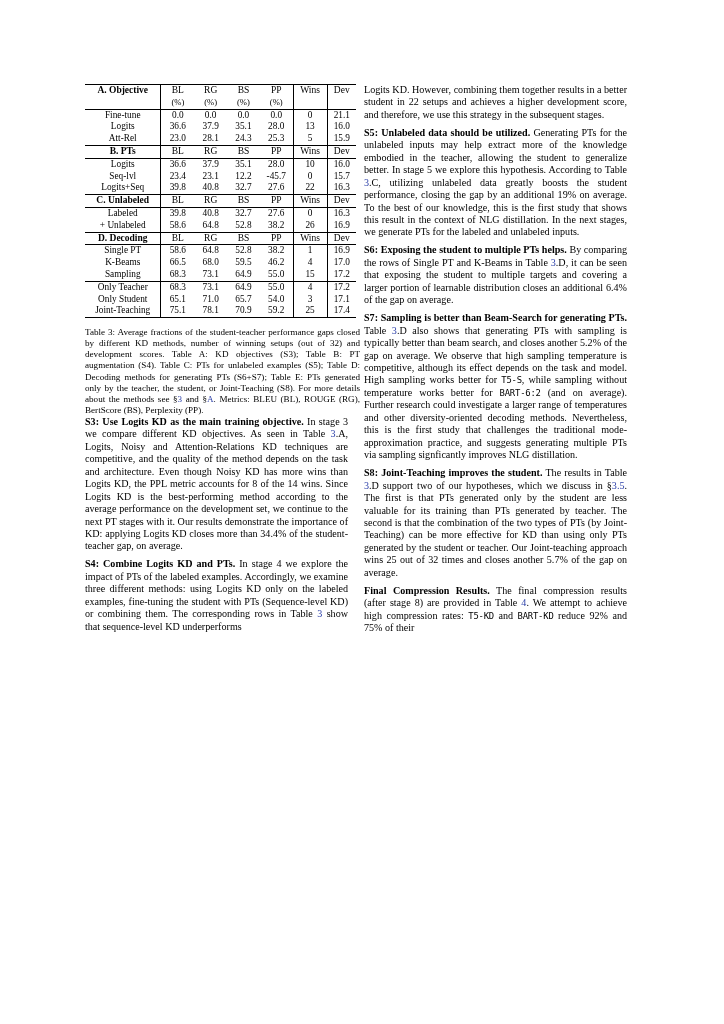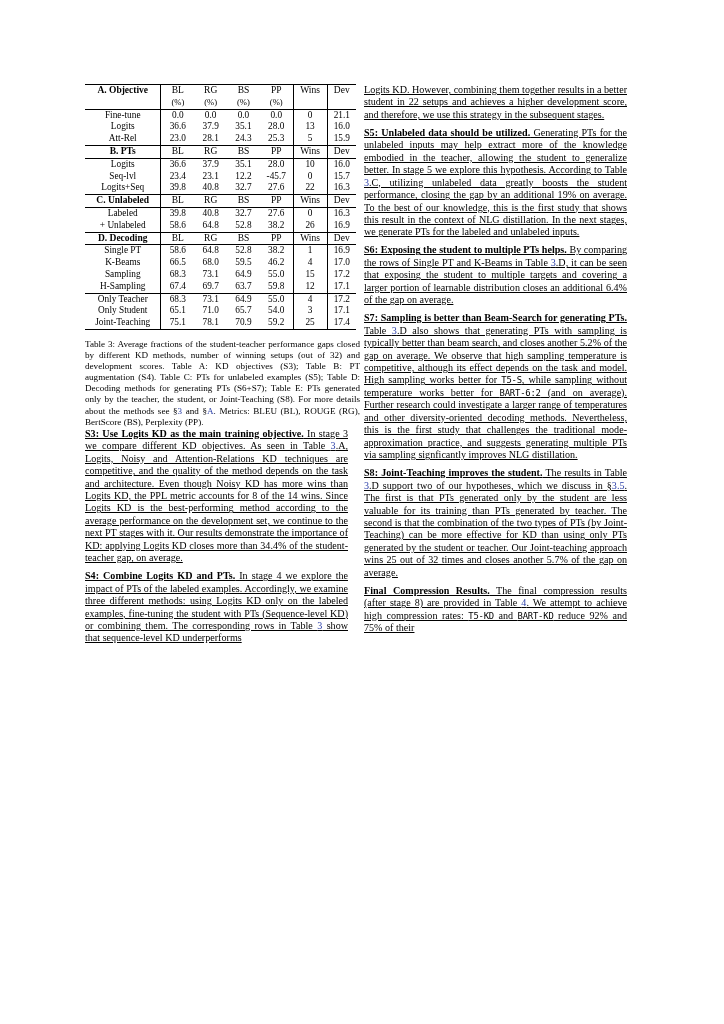--- a/index.html
+++ b/index.html
@@ -30,21 +30,20 @@
   .col-right { left: 364px; }
 
   
   p.para {
     margin: 0 12px 0 0;
     font-size: 10.1px;
     line-height: 12.45px;
     text-align: justify;
     text-justify: inter-word;
     hyphens: manual;
-    text-decoration: underline;
   }
   p.para + p.para { margin-top: 5.5px; }
   .b { font-weight: bold; }
   .it { }
   .ref { color: #2a3ea8; }
   .mono {
     font-family: "DejaVu Sans Mono", "Liberation Mono", monospace;
     font-size: 8.9px;
     letter-spacing: -0.2px;
   }
@@ -236,29 +235,20 @@
           </tr>
           <tr class="">
             <td class="lbl">Sampling</td>
             <td class="num vl bd">68.3</td>
             <td class="num bd">73.1</td>
             <td class="num bd">64.9</td>
             <td class="num">55.0</td>
             <td class="wins vl bd">15</td>
             <td class="dev vl2 bd">17.2</td>
           </tr>
-          <tr class="">
-            <td class="lbl">H-Sampling</td>
-            <td class="num vl">67.4</td>
-            <td class="num">69.7</td>
-            <td class="num">63.7</td>
-            <td class="num bd">59.8</td>
-            <td class="wins vl">12</td>
-            <td class="dev vl2">17.1</td>
-          </tr>
           <tr class="rule-thin">
             <td class="lbl">Only Teacher</td>
             <td class="num vl">68.3</td>
             <td class="num">73.1</td>
             <td class="num">64.9</td>
             <td class="num">55.0</td>
             <td class="wins vl">4</td>
             <td class="dev vl2">17.2</td>
           </tr>
           <tr class="">

